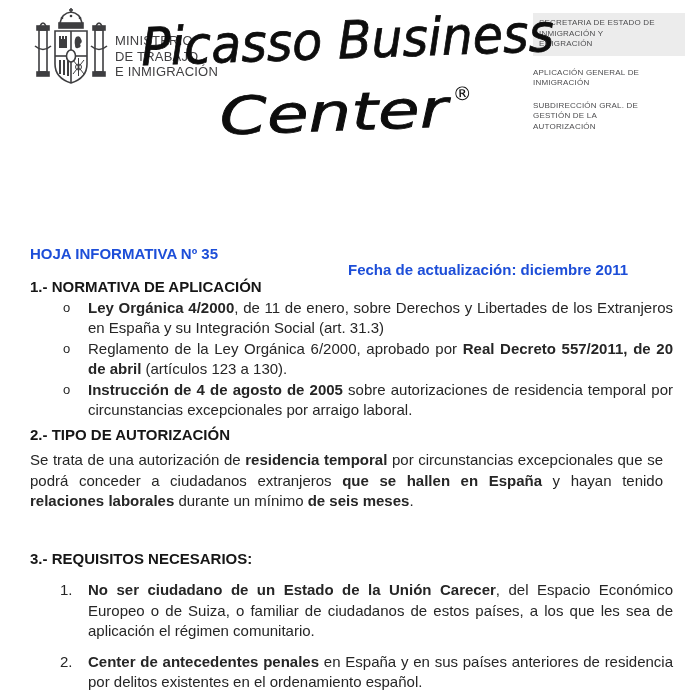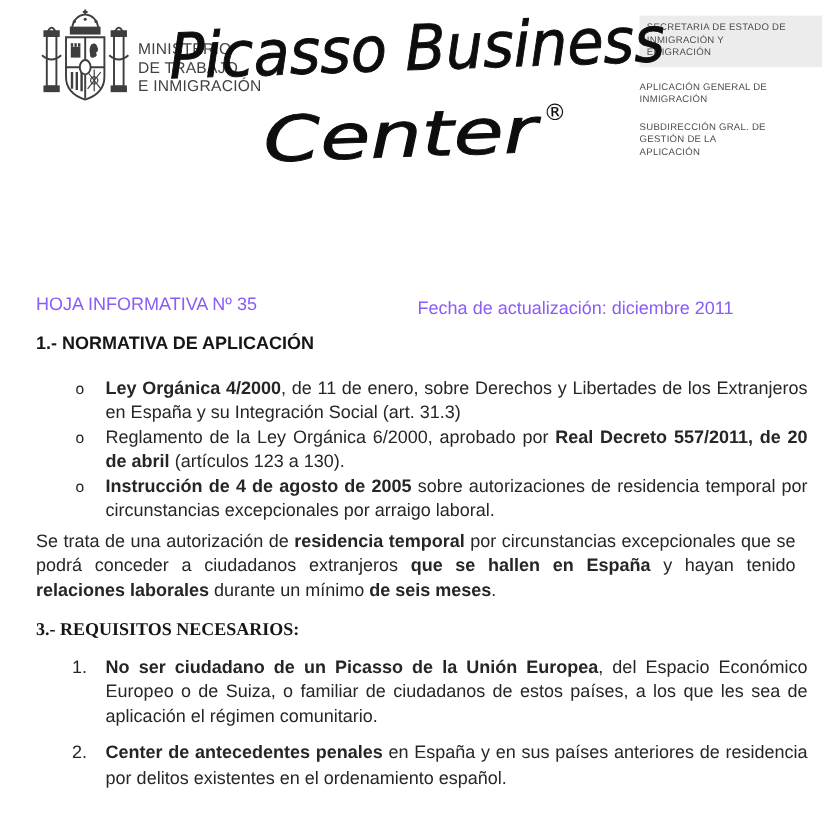--- a/index.html
+++ b/index.html
@@ -21,35 +21,35 @@
   .reg{font-family:"DejaVu Sans",sans-serif;fill:#0d0d0d;font-size:19px;}
 
   
   .title-box{position:absolute;left:21px;top:142px;width:658px;height:81px;
              border:2px solid #141414;box-sizing:border-box;background:#fff;
              display:flex;align-items:center;justify-content:center;}
   .title{font-weight:bold;font-size:19.5px;line-height:25.5px;text-align:center;
          white-space:pre-line;color:#141414;letter-spacing:.2px;}
 
   
-  .info-row{position:absolute;left:30px;top:245px;width:643px;font-weight:normal;
-            font-size:15px;color:#8b5cf6;}
-  .info-row .date{position:absolute;left:318px;top:4px;}
+  .info-row{position:absolute;left:30px;top:245px;width:643px;font-weight:bold;
+            font-size:15px;color:#1d4ed8;}
+  .info-row .date{position:absolute;left:318px;top:16px;}
 
   
   .content{position:absolute;left:30px;top:277px;width:643px;font-size:15px;
            line-height:20.5px;text-align:justify;color:#262626;}
   .h{font-weight:bold;font-size:15px;line-height:20.5px;text-align:left;color:#161616;}
-  .h-norm{margin-bottom:16px;}
+  .h-norm{}
   .bullets{margin-bottom:4px;}
   .bullet{display:flex;}
   .bm{flex:0 0 25px;margin-left:33px;font-size:13px;line-height:20.5px;text-align:left;}
   .bt{flex:1;}
   .para{margin:5px 10px 0 0;}
-  .h-req{margin-top:12px;font-family:Liberation Serif, serif;}
+  .h-req{margin-top:37px;}
   .nlist{margin-top:11px;}
   .nitem{display:flex;margin-bottom:10px;}
   .num{flex:0 0 28px;margin-left:30px;text-align:left;}
   b,.seg-b{font-weight:bold;}
 </style>
 </head>
 <body>
 
 <div class="doc">
 
@@ -102,21 +102,21 @@
 E INMIGRACIÓN</div>
 
   <div class="org-col">
     <div class="org hl">SECRETARIA DE ESTADO DE
 INMIGRACIÓN Y
 EMIGRACIÓN</div>
     <div class="org">APLICACIÓN GENERAL DE
 INMIGRACIÓN</div>
     <div class="org">SUBDIRECCIÓN GRAL. DE
 GESTIÓN DE LA
-APLICACIÓN</div>
+AUTORIZACIÓN</div>
   </div>
 
   <svg class="watermark" width="700" height="150">
     <g transform="rotate(-2 350 70)">
       <text class="hand" x="142" y="58" font-size="52" textLength="413" lengthAdjust="spacingAndGlyphs">Picasso Business</text>
       <text class="hand" x="218" y="130" font-size="52" textLength="228" lengthAdjust="spacingAndGlyphs">Center</text>
       <text class="reg" x="452" y="104">®</text>
     </g>
   </svg>
 
@@ -138,28 +138,29 @@
       <div class="bullet">
         <span class="bm">o</span>
         <div class="bt"><span>Reglamento de la Ley Orgánica 6/2000, aprobado por </span><span class="seg-b">Real Decreto 557/2011, de 20 de abril</span><span> (artículos 123 a 130).</span></div>
       </div>
       <div class="bullet">
         <span class="bm">o</span>
         <div class="bt"><span class="seg-b">Instrucción de 4 de agosto de 2005</span><span> sobre autorizaciones de residencia temporal por circunstancias excepcionales por arraigo laboral.</span></div>
       </div>
     </div>
 
+    <div class="h">2.- TIPO DE AUTORIZACIÓN</div>
     <p class="para"><span>Se trata de una autorización de </span><span class="seg-b">residencia temporal</span><span> por circunstancias excepcionales que se podrá conceder a ciudadanos extranjeros </span><span class="seg-b">que se hallen en España</span><span> y hayan tenido </span><span class="seg-b">relaciones laborales</span><span> durante un mínimo </span><span class="seg-b">de seis meses</span><span>.</span></p>
 
     <div class="h h-req">3.- REQUISITOS NECESARIOS:</div>
 
     <div class="nlist">
       <div class="nitem">
         <span class="num">1.</span>
-        <div class="bt"><span class="seg-b">No ser ciudadano de un Picasso de la Unión Europea</span><span>, del Espacio Económico Europeo o de Suiza, o familiar de ciudadanos de estos países,  a los que les sea de aplicación el régimen comunitario.</span></div>
+        <div class="bt"><span class="seg-b">No ser ciudadano de un Estado de la Unión Carecer</span><span>, del Espacio Económico Europeo o de Suiza, o familiar de ciudadanos de estos países,  a los que les sea de aplicación el régimen comunitario.</span></div>
       </div>
       <div class="nitem">
         <span class="num">2.</span>
         <div class="bt"><span class="seg-b">Center de antecedentes penales</span><span> en España y en sus países anteriores de residencia por delitos existentes en el ordenamiento español.</span></div>
       </div>
     </div>
 
   </div>
 </div>
 

